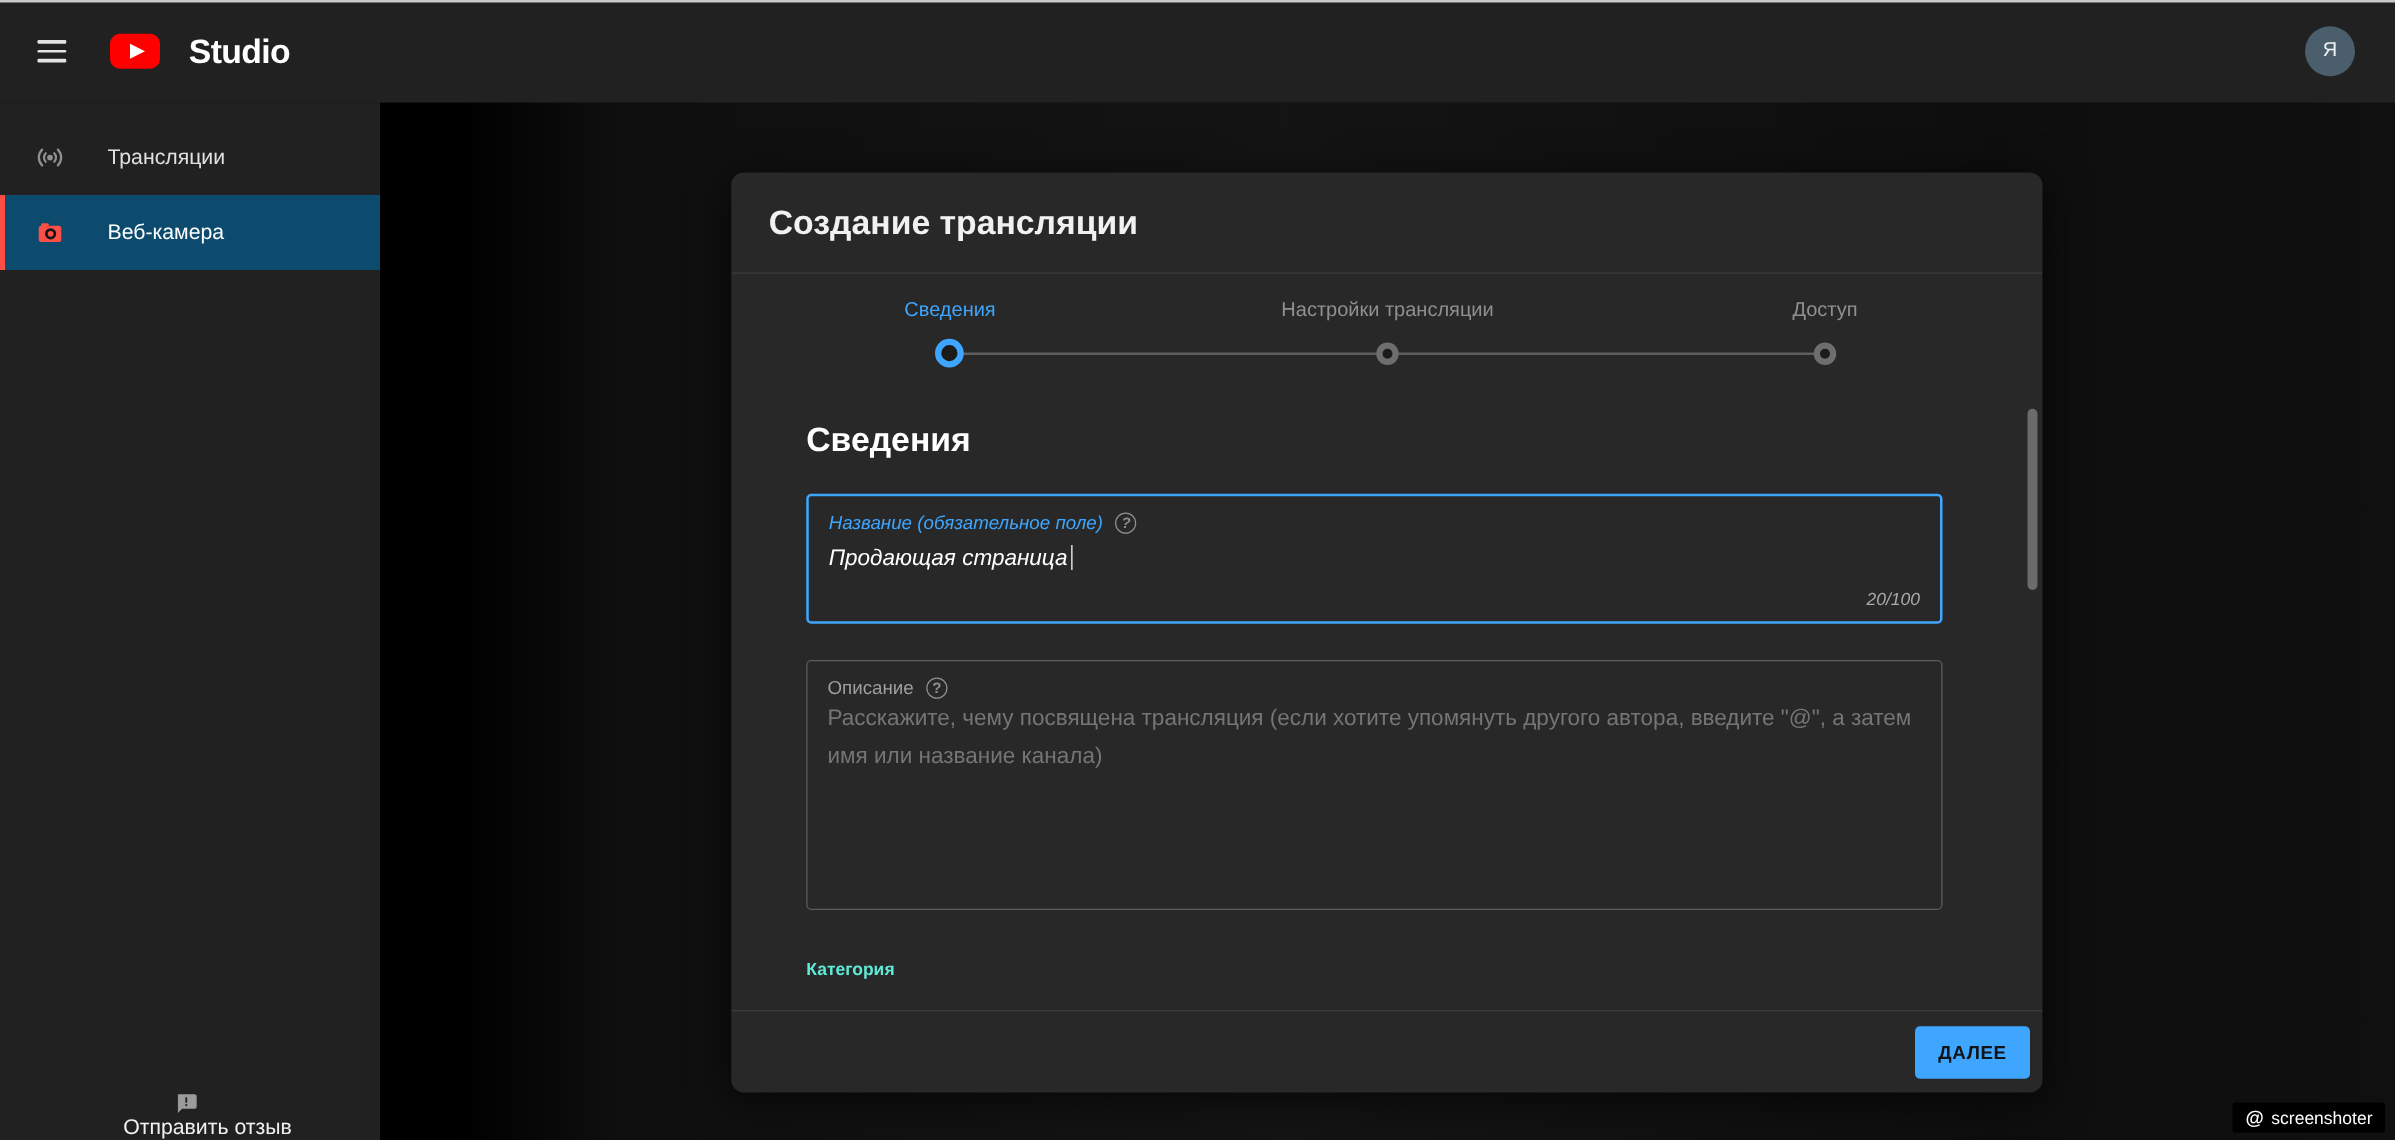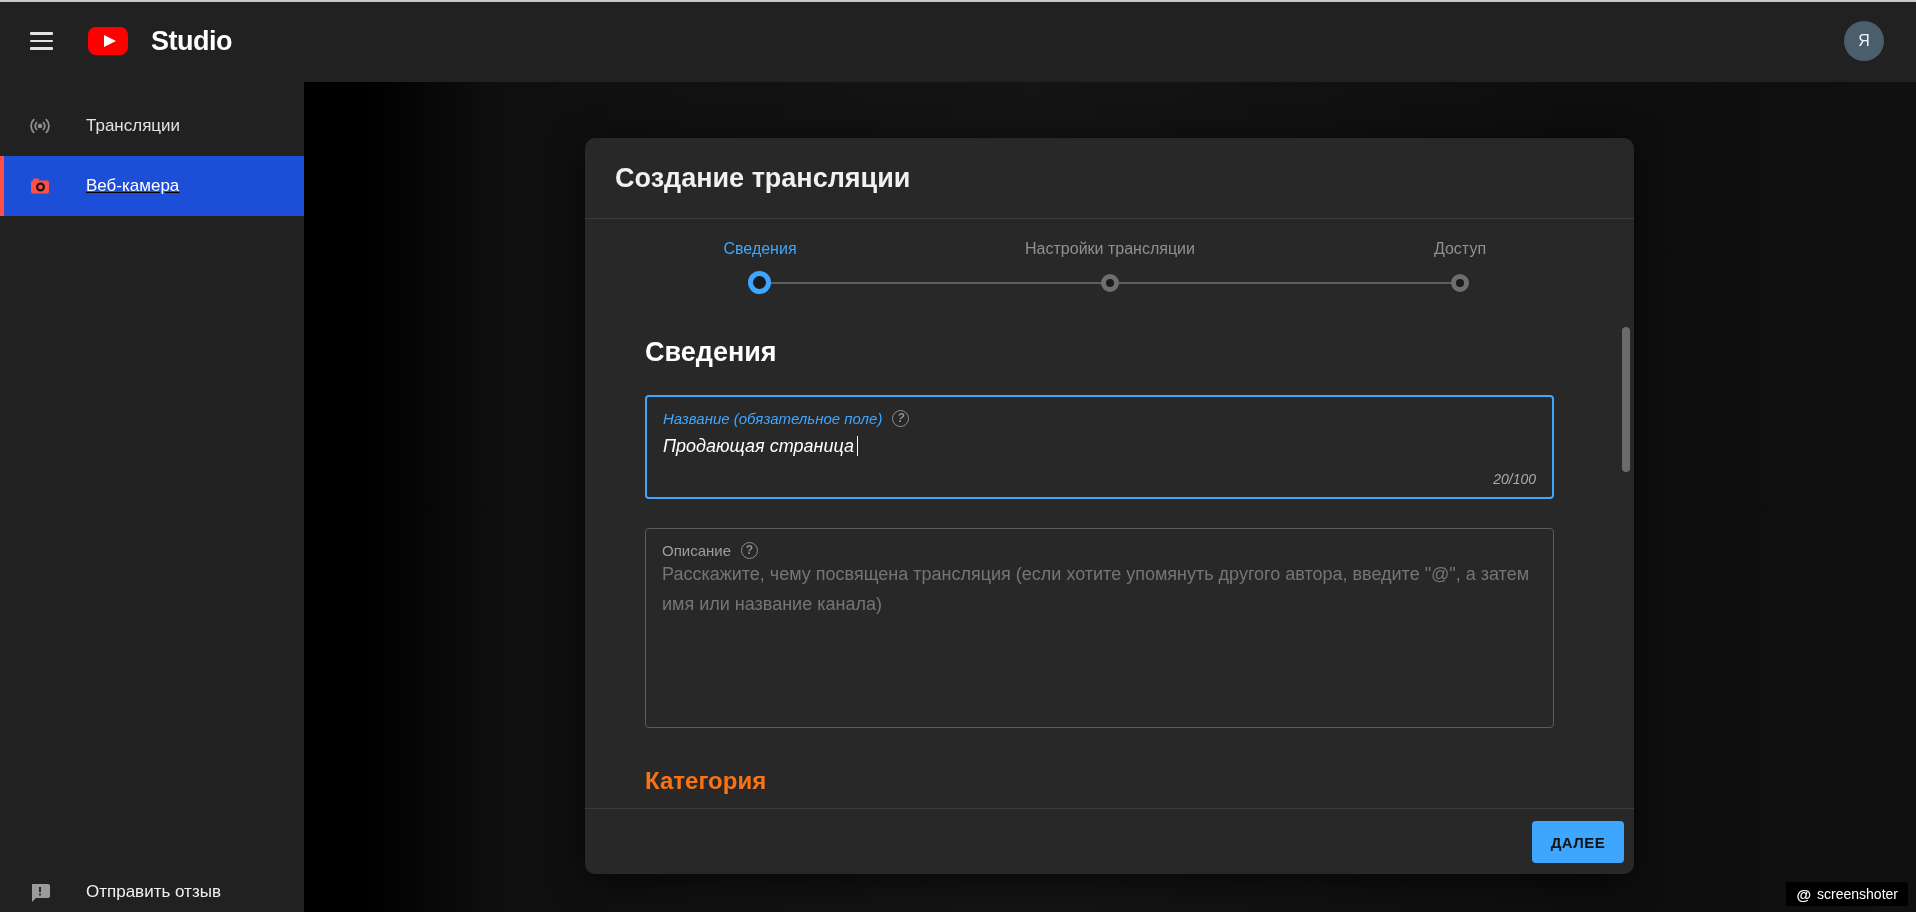--- a/index.html
+++ b/index.html
@@ -22,25 +22,25 @@
   .brand-name { color:#fff; font-size:27px; font-weight:700; letter-spacing:-0.5px; }
   .avatar { position:absolute; left:1844px; top:21px; width:40px; height:40px; border-radius:50%;
     background:#4a5e6b; color:#eef2f4; font-size:16px; display:flex; align-items:center; justify-content:center; cursor:pointer; }
 
   
   .sidebar { position:absolute; left:0; top:82px; width:304px; height:830px; background:#212121; z-index:30; }
   .nav-item { position:relative; height:60px; display:flex; align-items:center; padding-left:28px; cursor:pointer; }
   .nav-item .icon { width:24px; height:24px; margin-right:34px; flex:0 0 24px; }
   .nav-item .label { color:#e1e1e1; font-size:17px; }
   .nav-item.first { margin-top:14px; }
-  .nav-item.active { background:#1d4ed8;text-decoration:underline; }
+  .nav-item.active { background:#0c4a6e; }
   .nav-item.active::before { content:""; position:absolute; left:0; top:0; width:4px; height:100%; background:#ff4e45; }
   .nav-item.active .label { color:#ffffff; }
   .feedback-item { position:absolute; left:0; bottom:0; width:100%; height:40px; display:flex; align-items:center;
-    padding-left:28px; cursor:pointer; }
+    padding-left:28px; cursor:pointer;flex-direction:column; }
   .feedback-item .icon { width:24px; height:24px; margin-right:34px; }
   .feedback-item .label { color:#f1f1f1; font-size:17px; }
 
   
   .backdrop { position:absolute; left:304px; top:82px; width:1612px; height:830px;
     background:linear-gradient(90deg,#000 0%,#000 4%,#0f0f0f 12%,#141414 45%,#0e0e0e 80%,#101010 100%); z-index:10; }
 
   
   .dialog { position:absolute; left:585px; top:138px; width:1049px; height:736px; background:#282828;
     border-radius:10px; box-shadow:0 6px 34px rgba(0,0,0,.65); z-index:20; overflow:hidden; }
@@ -66,21 +66,21 @@
   .field-label { font-size:15px; }
   .title-field .field-label { color:#3ea6ff; }
   .desc-field  .field-label { color:#9e9e9e; }
   .help-icon { width:17px; height:17px; margin-left:10px; border:1.5px solid #8f8f8f; border-radius:50%;
     color:#8f8f8f; font-size:12px; line-height:14px; text-align:center; font-weight:700; cursor:pointer; }
   .field-value { margin-top:9px; color:#fff; font-size:18px; }
   .caret { display:inline-block; width:1.5px; height:20px; background:#fff; margin-left:3px; vertical-align:text-bottom; }
   .char-counter { position:absolute; right:16px; bottom:10px; color:#aaaaaa; font-size:14px; }
   .placeholder { color:#757575; font-size:18px; line-height:30px; }
 
-  .category-label { position:absolute; left:60px; top:629px; color:#f97316; font-size:24px; font-weight:700; }
+  .category-label { position:absolute; left:60px; top:629px; color:#5eead4; font-size:14px; font-weight:700; }
 
   .dialog-footer { position:absolute; left:0; bottom:0; width:100%; height:66px; border-top:1px solid #3c3c3c; }
   .next-button { position:absolute; right:10px; top:12px; width:92px; height:42px; background:#3ea6ff; color:#111417;
     font-size:15px; font-weight:700; letter-spacing:.5px; border:none; border-radius:4px;
     display:flex; align-items:center; justify-content:center; cursor:pointer; }
 
   .scroll-thumb { position:absolute; right:4px; top:189px; width:8px; height:145px; background:#6b6b6b; border-radius:4px; cursor:pointer; }
 
   
   .watermark { position:absolute; right:8px; bottom:6px; height:24px; background:#000; color:#fff; z-index:70;

